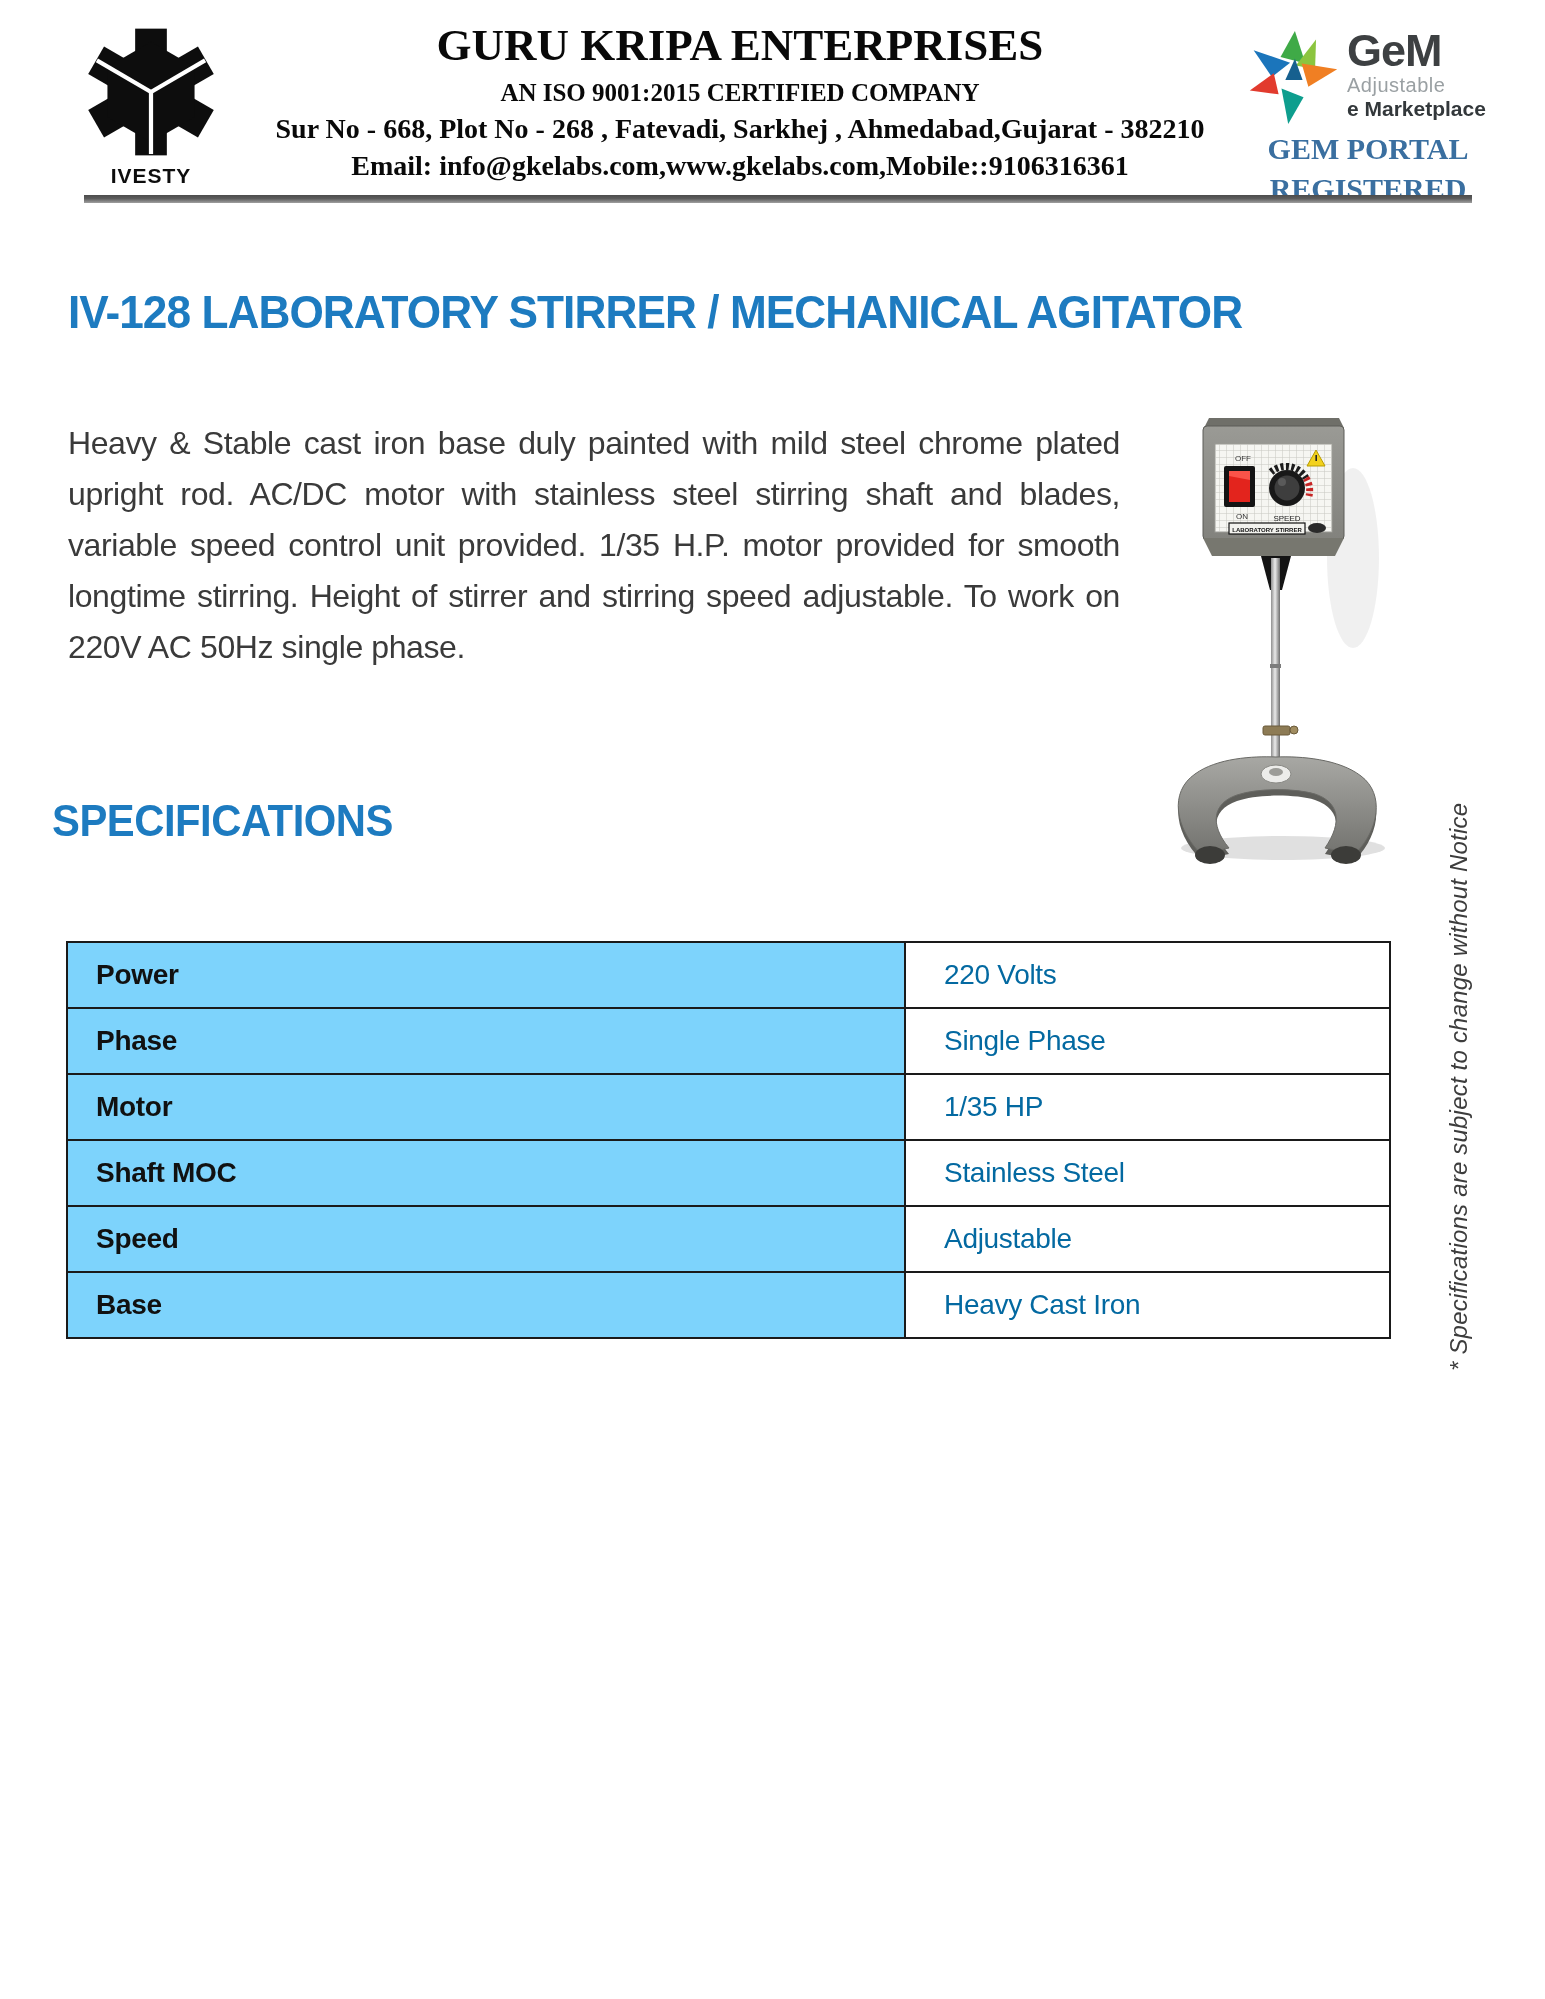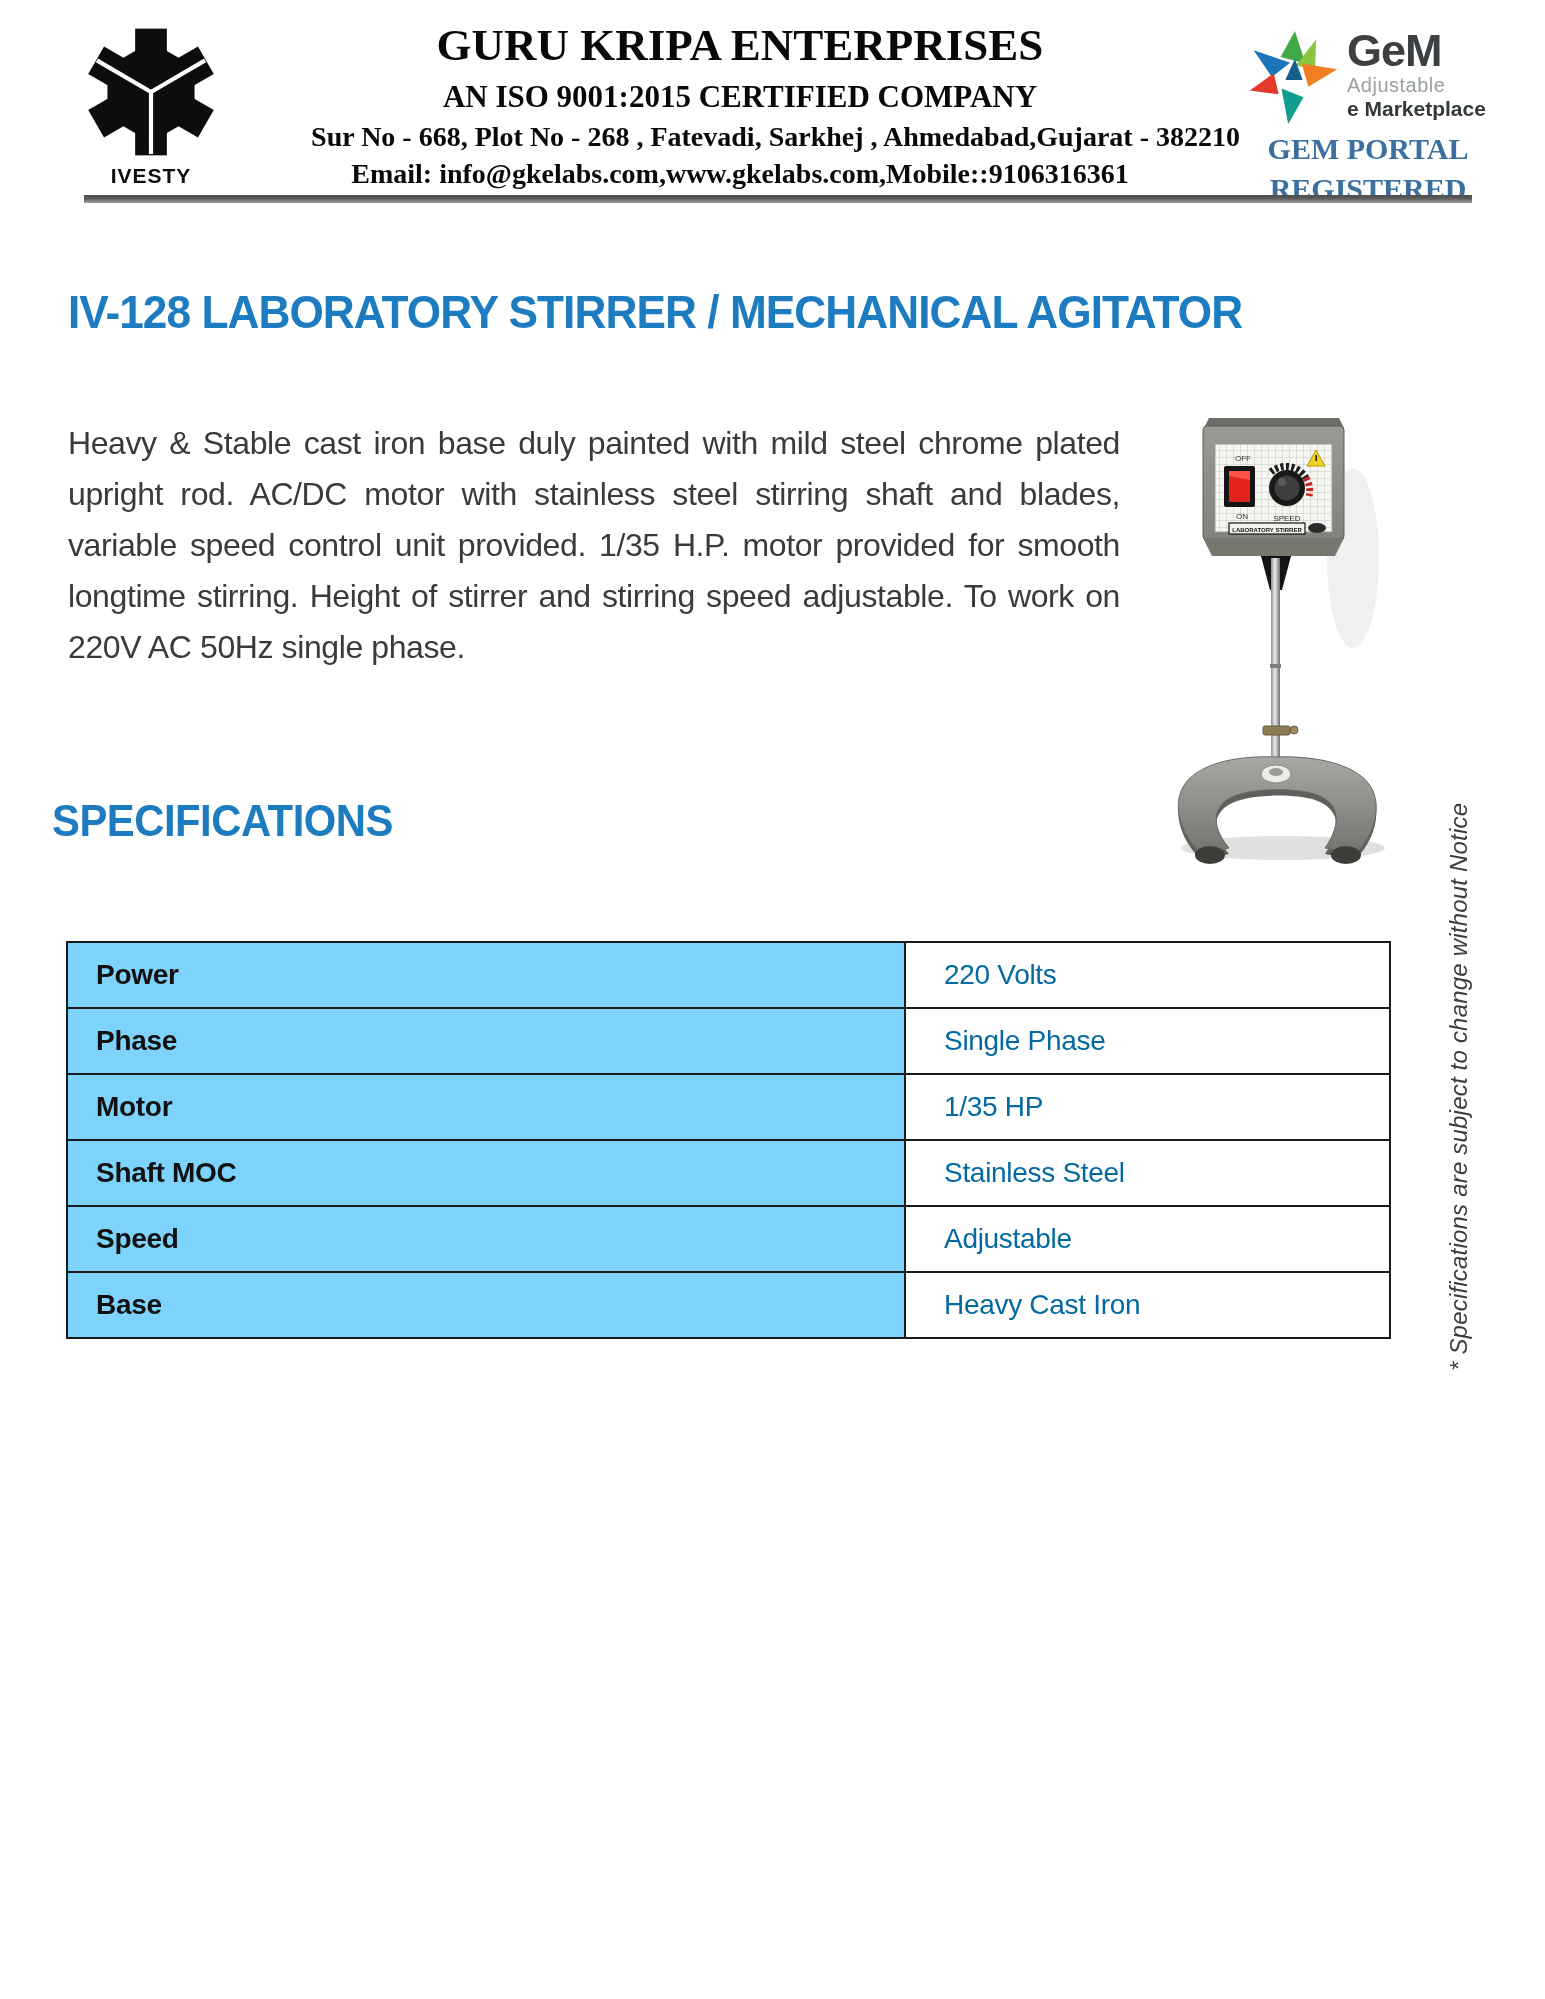--- a/index.html
+++ b/index.html
@@ -9,22 +9,22 @@
     margin:0 auto; overflow:hidden;
   }
 
   
   .logo-block { position:absolute; left:85px; top:22px; width:132px; text-align:center; }
   .logo-block svg { display:block; margin:0 auto; }
   .brand-name { margin-top:2px; font-size:21px; font-weight:600; letter-spacing:1px; color:#0d0d0d; }
 
   .company-block { position:absolute; left:240px; top:18px; width:1000px; text-align:center; font-family:"Liberation Serif", serif; color:#090909; }
   .company-name { font-size:45px; font-weight:bold; letter-spacing:0px; line-height:1.2; }
-  .company-cert { margin-top:7px; font-size:31px; font-weight:bold; }
-  .company-address { margin-top:6px; font-size:28px; font-weight:bold;text-align:right; }
+  .company-cert { margin-top:7px; font-size:25px; font-weight:bold; }
+  .company-address { margin-top:6px; font-size:28px; font-weight:bold; }
   .company-contact { margin-top:5px; font-size:28px; font-weight:bold; }
 
   .gem-block { position:absolute; left:1243px; top:20px; width:260px; }
   .gem-star { position:absolute; left:2px; top:8px; }
   .gem-wordmark { position:absolute; left:104px; top:8px; }
   .gem-word { font-size:45px; font-weight:bold; color:#3d4042; line-height:1; letter-spacing:-1px; }
   .gem-sub1 { font-size:20px; color:#9aa0a3; margin-top:1px; letter-spacing:0.5px; }
   .gem-sub2 { font-size:21px; color:#33383b; font-weight:600; margin-top:0px; }
   .gem-portal { position:absolute; left:0; top:112px; width:250px; text-align:center;
     font-family:"Liberation Serif", serif; font-weight:bold; font-size:30px; color:#3a6fa0; }

